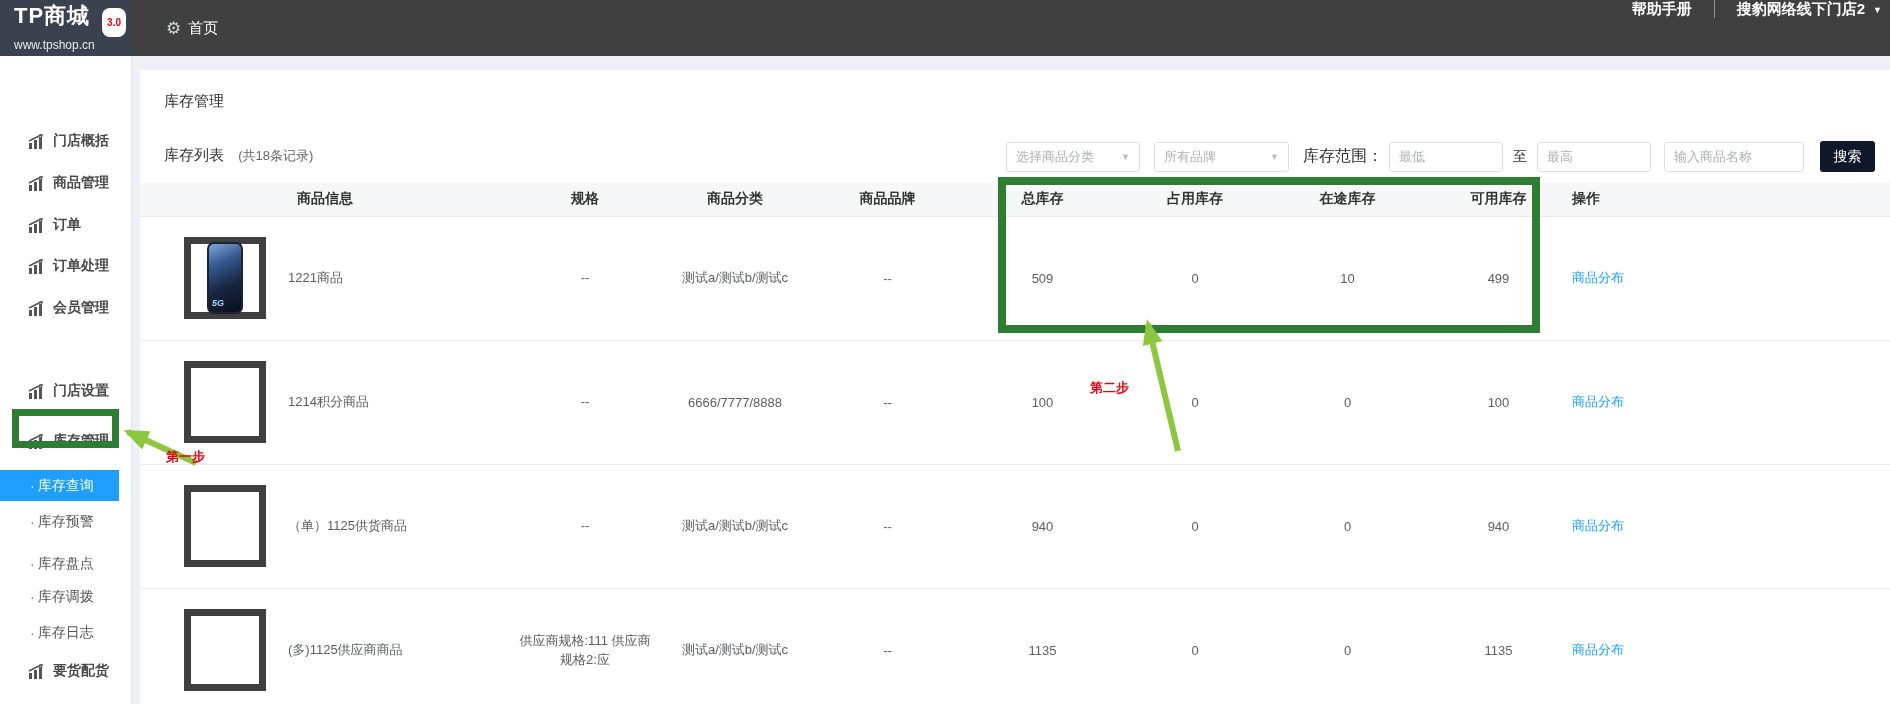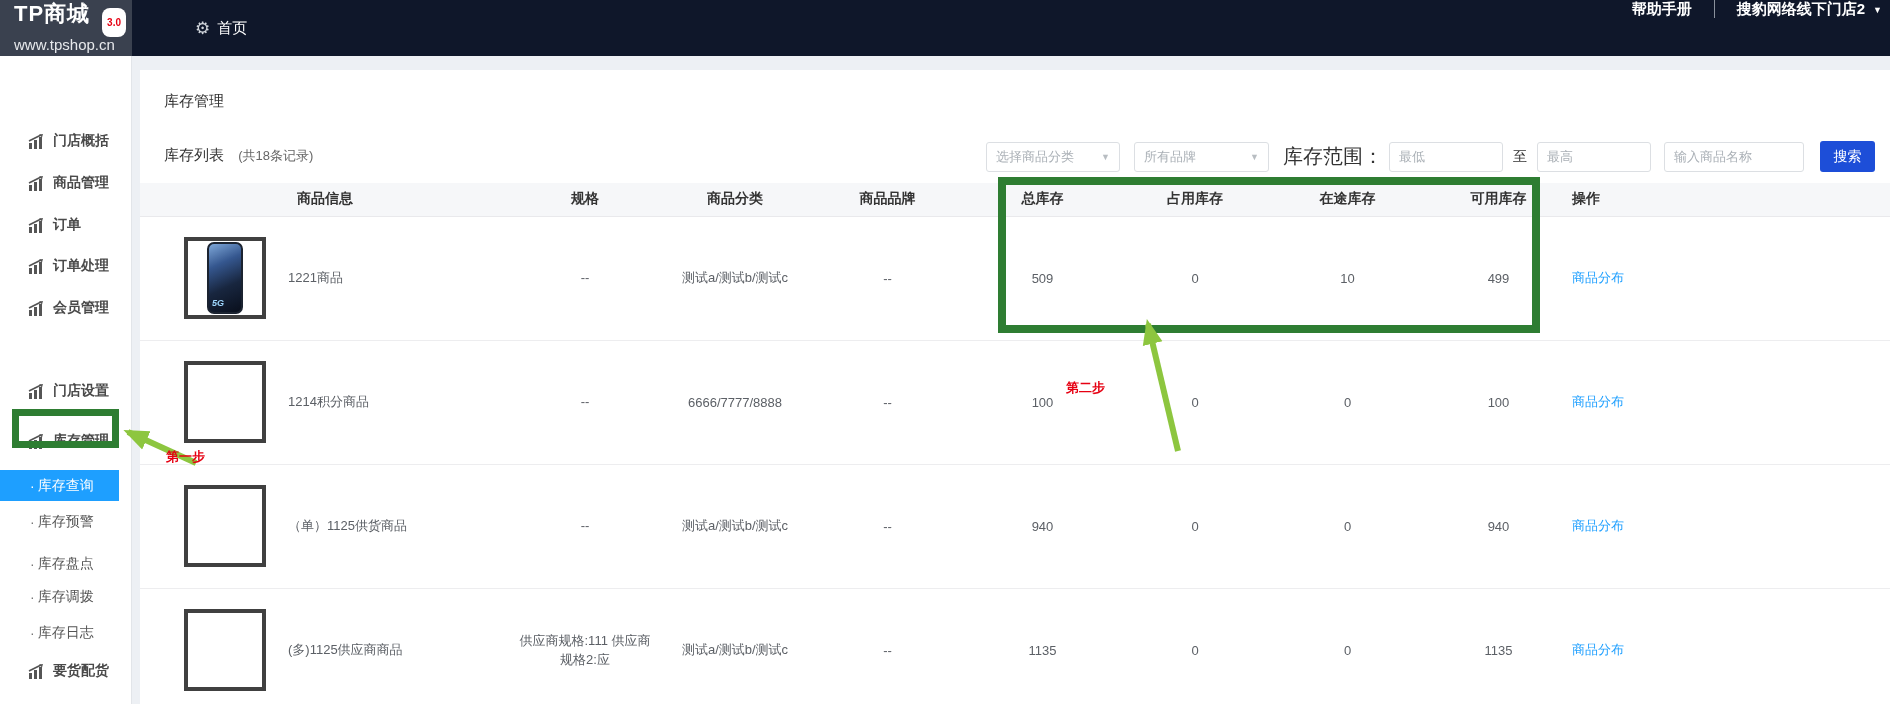--- a/index.html
+++ b/index.html
@@ -1,23 +1,23 @@
 <!DOCTYPE html>
 <html><head>
 <meta charset="utf-8">
 <style>
   * { margin:0; padding:0; box-sizing:border-box; }
   html,body { width:1890px; height:704px; overflow:hidden;
     font-family:"Liberation Sans","DejaVu Sans",sans-serif; background:#edf0f4; }
 
   
-  .topbar { position:absolute; left:0; top:0; width:1890px; height:56px; background:#0f172a; display:flex; align-items:center; z-index:30;gap:29px; }
+  .topbar { position:absolute; left:0; top:0; width:1890px; height:56px; background:#404040; display:flex; align-items:center; z-index:30; }
   .logo-block { width:132px; height:56px; background:#3a414f; color:#fff; display:flex; flex-direction:column; justify-content:center; padding-left:14px; position:relative; }
   .logo-title { font-size:22px; font-weight:bold; letter-spacing:1px; line-height:22px; }
-  .logo-sub { font-size:15px; color:#e7e9ec; margin-top:11px; }
+  .logo-sub { font-size:12px; color:#e7e9ec; margin-top:11px; }
   .logo-badge { position:absolute; right:6px; top:8px; background:#fff; color:#e60012; font-size:10px; font-weight:bold; border-radius:8px; padding:9px 5px; }
   .top-nav { display:flex; align-items:center; color:#fff; margin-left:34px; gap:7px; font-size:15px; cursor:pointer; }
   .gear { font-size:17px; line-height:17px; color:#cfd4da; }
   .top-right { position:absolute; right:8px; top:0; height:56px; display:flex; align-items:flex-start; gap:22px; color:#fff; font-size:15px; font-weight:bold; }
   .top-divider { width:1px; height:18px; background:#8a919c; }
   .store { display:flex; align-items:center; gap:8px; cursor:pointer; }
   .caret { font-size:9px; color:#fff; }
 
   
   .sidebar { position:absolute; left:0; top:56px; width:132px; bottom:0; background:#fff; border-right:1px solid #e2e5e9; z-index:10; }
@@ -33,51 +33,51 @@
   .page-title { position:absolute; left:24px; top:22px; font-size:15px; color:#333; }
   .list-line { position:absolute; left:24px; top:76px; font-size:15px; color:#333; }
   .list-line .cnt { font-size:13px; color:#666; margin-left:10px; }
 
   
   .filters { position:absolute; top:71px; right:15px; height:31px; display:flex; align-items:center; }
   .sel { height:30px; border:1px solid #dcdfe3; border-radius:3px; background:#fff; color:#aab0b6; font-size:13px; display:flex; align-items:center; justify-content:space-between; padding:0 9px; cursor:pointer; }
   .sel .sc { color:#b8bdc2; font-size:9px; }
   .sel1 { width:134px; margin-right:14px; }
   .sel2 { width:135px; margin-right:14px; }
-  .flabel { font-size:20px; color:#333; margin-right:6px; white-space:nowrap; }
+  .flabel { font-size:16px; color:#333; margin-right:6px; white-space:nowrap; }
   .fin { height:30px; border:1px solid #dcdfe3; border-radius:3px; font-size:13px; padding:0 9px; color:#333; outline:none; font-family:inherit; }
   .fin::placeholder { color:#aab0b6; }
   .in-min,.in-max { width:114px; }
   .to { font-size:14px; color:#333; margin:0 10px; }
   .in-name { width:140px; margin-left:13px; margin-right:16px; }
-  .search-btn { width:55px; height:31px; background:#1d4ed8; color:#fff; border:none; border-radius:3px; font-size:14px; cursor:pointer; font-family:inherit; }
+  .search-btn { width:55px; height:31px; background:#0f172a; color:#fff; border:none; border-radius:3px; font-size:14px; cursor:pointer; font-family:inherit; }
 
   
   .tbl-wrap { position:absolute; left:0; top:113px; right:0; bottom:0; overflow:hidden; }
   table { width:1750px; border-collapse:collapse; table-layout:fixed; }
   thead th { background:#f6f7f9; height:33px; font-size:14px; color:#333; font-weight:bold; border-bottom:1px solid #e9e9ec; }
   thead th:last-child { text-align:left; }
   tbody td { height:124px; text-align:center; font-size:13px; color:#5c6066; border-bottom:1px solid #ededef; vertical-align:middle; }
   tbody td.cell-info { text-align:left; }
   tbody td:last-child { text-align:left; }
   .info-flex { display:flex; align-items:center; }
-  .thumb { width:82px; height:82px; margin-left:44px; margin-right:22px; border:4px solid #404040; background:#fff; display:flex; align-items:center; justify-content:center; flex:0 0 82px; }
+  .thumb { width:82px; height:82px; margin-left:44px; margin-right:22px; border:7px solid #404040; background:#fff; display:flex; align-items:center; justify-content:center; flex:0 0 82px; }
   .phone { width:36px; height:72px; border-radius:7px; border:2px solid #1b2330;
     background:linear-gradient(155deg,#7fa8d9 0%,#35578f 30%,#18263f 62%,#090f1c 100%); position:relative; }
   .phone .fg { position:absolute; left:3px; bottom:4px; color:#9fd8ff; font-size:9px; font-weight:bold; font-style:italic; }
   .spec-cell { line-height:1.5; padding:0 6px; }
   .link { color:#1e9fff; cursor:pointer; }
 
   
   .anno { position:absolute; z-index:40; pointer-events:none; }
   .g-box1 { left:998px; top:177px; width:542px; height:156px; border:8px solid #2e7d32; }
   .g-box2 { left:12px; top:409px; width:107px; height:39px; border:7px solid #2e7d32; }
   .step { font-size:13px; font-weight:bold; color:#e60012; z-index:41; }
   .step1 { left:166px; top:448px; }
-  .step2 { left:1066px; top:379px; }
+  .step2 { left:1090px; top:379px; }
   .arrows { left:0; top:0; width:1890px; height:704px; }
 </style>
 </head>
 <body>
 
 <div class="topbar">
   <div class="logo-block">
     <div class="logo-title">TP商城</div>
     <div class="logo-sub">www.tpshop.cn</div>
     <div class="logo-badge">3.0</div>

